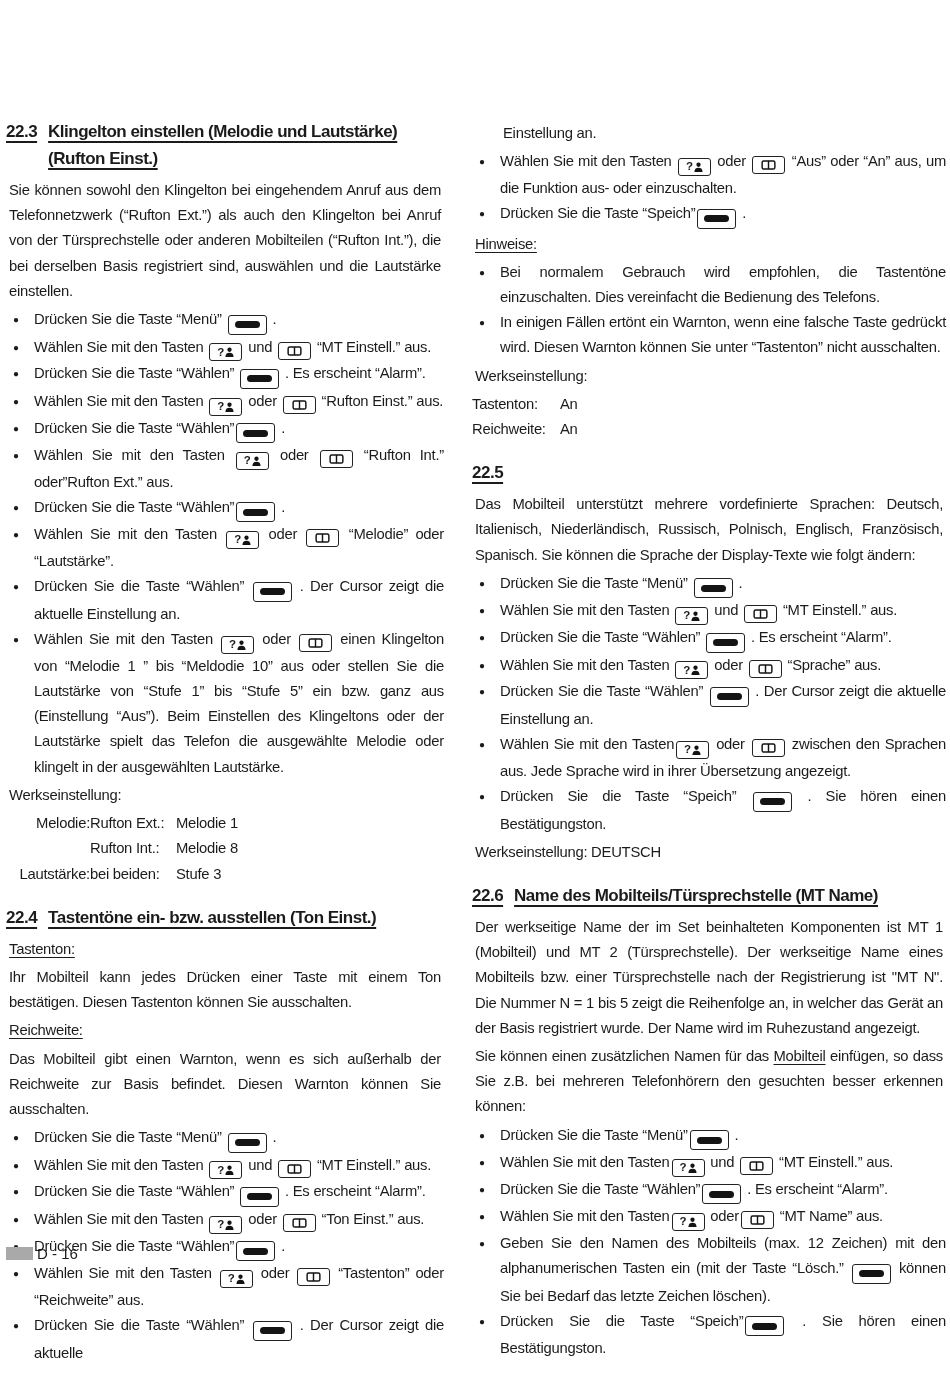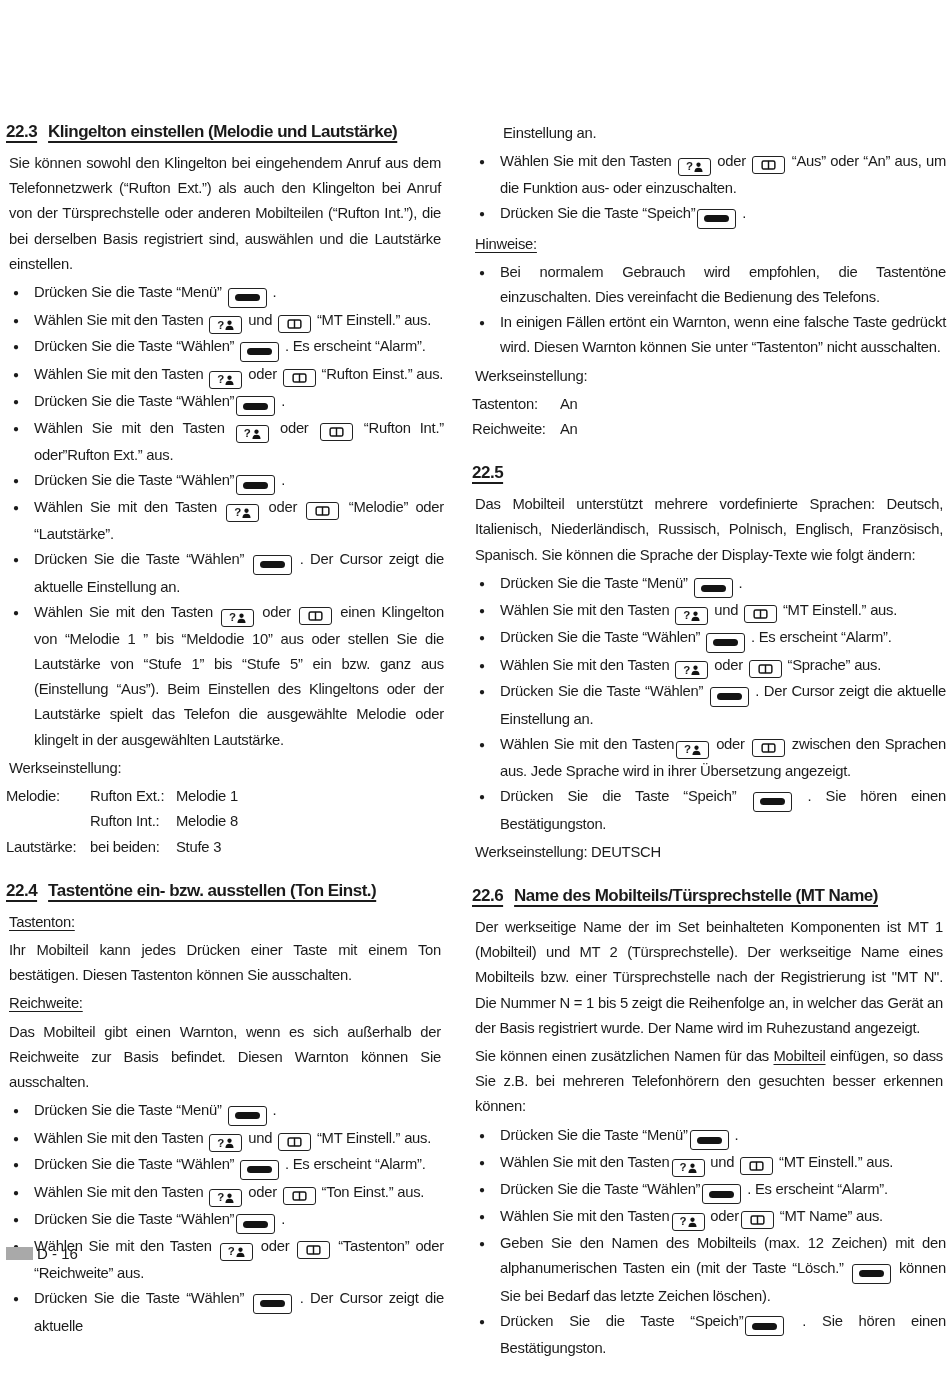--- a/index.html
+++ b/index.html
@@ -22,21 +22,21 @@
   .cont{padding-left:28px;}
   ul{list-style:none;margin:0;padding:0;}
   li{position:relative;padding-left:28px;text-align:justify;}
   li::before{content:"●";position:absolute;left:7px;top:0;font-size:10px;line-height:inherit;color:#1b1b1b;}
   ul + p, .tbl + p{margin-top:3px;}
 
   .u{text-decoration:underline;text-decoration-thickness:1.3px;text-underline-offset:3px;}
 
   .tbl .row{display:flex;}
   .tbl .cell{text-align:left;}
-  .tbl.c3 .cell:nth-child(1){width:84px;}
+  .tbl.c3 .cell:nth-child(1){width:84px;text-align:right;}
   .tbl.c3 .cell:nth-child(2){width:86px;}
   .tbl.c2 .cell:nth-child(1){width:88px;}
 
   .key{display:inline-flex;align-items:center;justify-content:center;
        border:1.5px solid #222;border-radius:3px;background:#fff;
        vertical-align:-4px;margin:0 2px;box-sizing:border-box;}
   .key.softkey{width:39px;height:20px;}
   .key.softkey .bar{width:25px;height:7px;border-radius:3.5px;background:#141414;}
   .key.caller{width:33px;height:18px;}
   .key.caller .q{font-weight:700;font-size:11.5px;line-height:1;letter-spacing:0;}
@@ -52,20 +52,21 @@
 </style>
 </head>
 <body>
 
 <div class="page">
   <div class="col" id="col-left">
       <h2>
         <span class="num">22.3</span>
         <span>
           <span class="tl">Klingelton einstellen (Melodie und Lautstärke)</span>
+          <span class="tl">(Rufton Einst.)</span>
         </span>
       </h2>
       <p><span>Sie können sowohl den Klingelton bei eingehendem Anruf aus dem Telefonnetzwerk (“Rufton Ext.”) als auch den Klingelton bei Anruf von der Türsprechstelle oder anderen Mobilteilen (“Rufton Int.”), die bei derselben Basis registriert sind, auswählen und die Lautstärke einstellen.</span></p>
       <ul>
         <li><span>Drücken Sie die Taste “Menü” </span><span class="key softkey">
             <span class="bar"></span>
           </span><span> .</span></li>
         <li><span>Wählen Sie mit den Tasten </span><span class="key caller">
             <span class="q">?</span>
             <svg viewBox="0 0 10 11">

